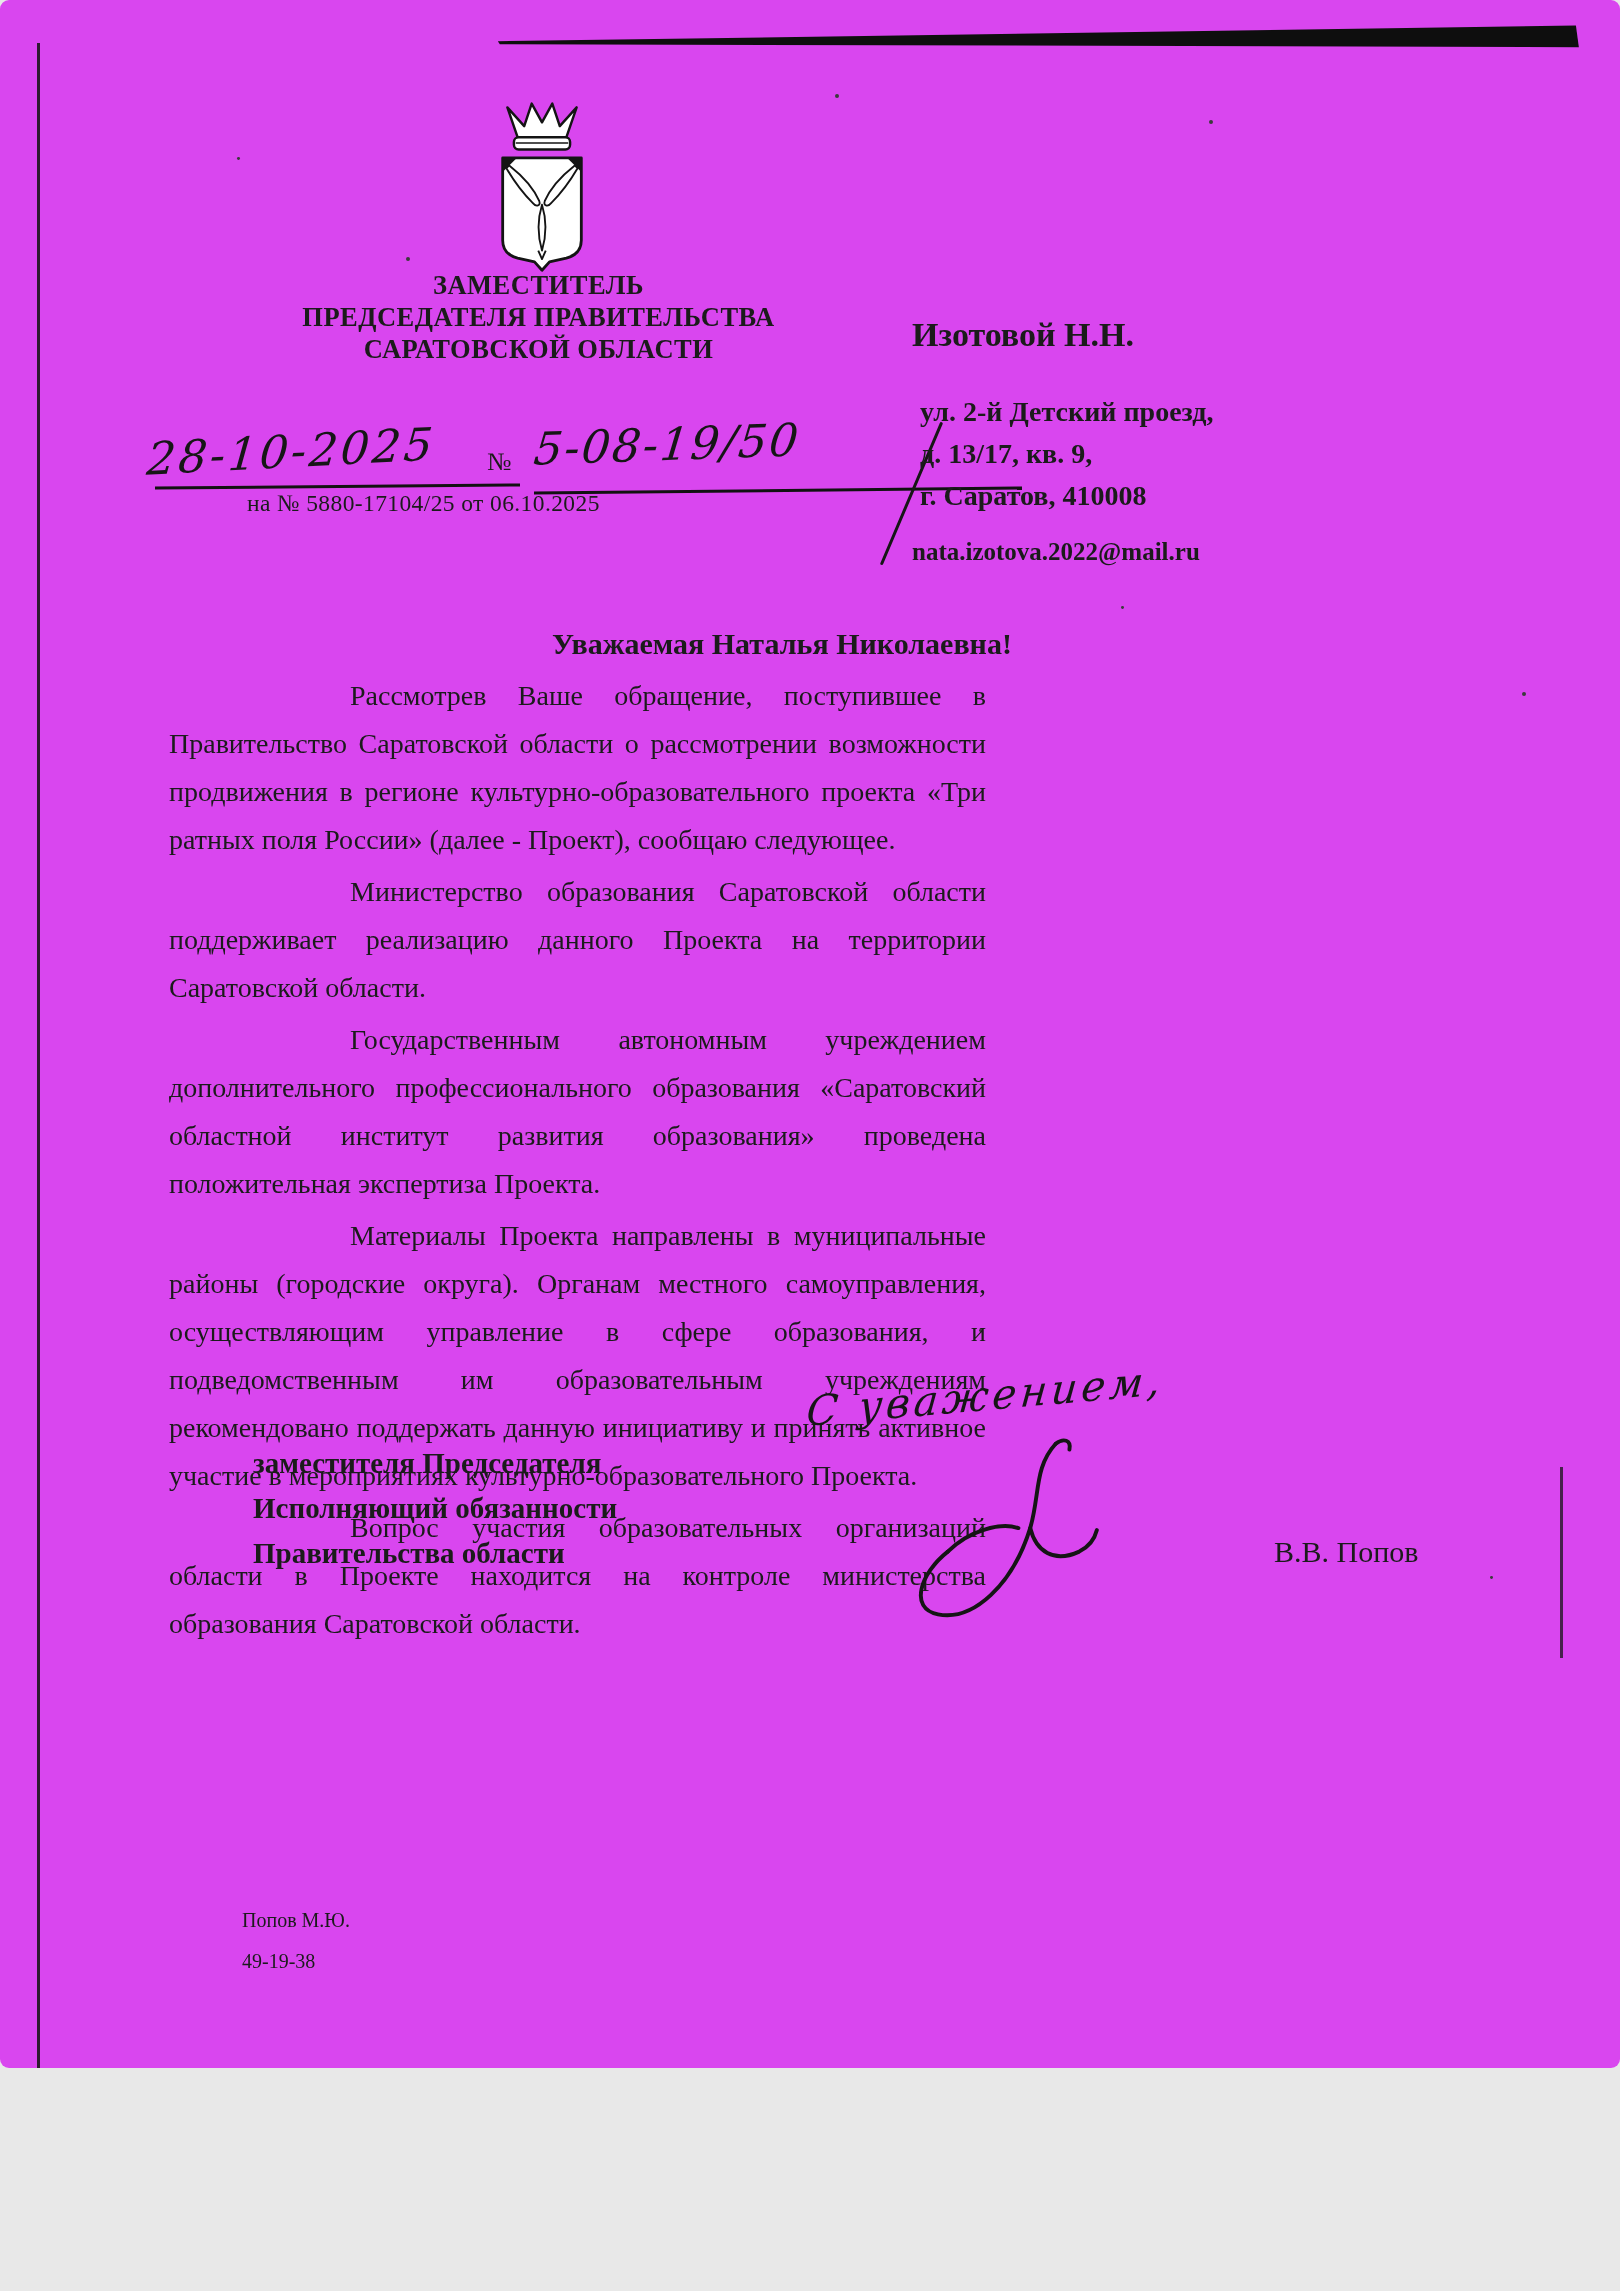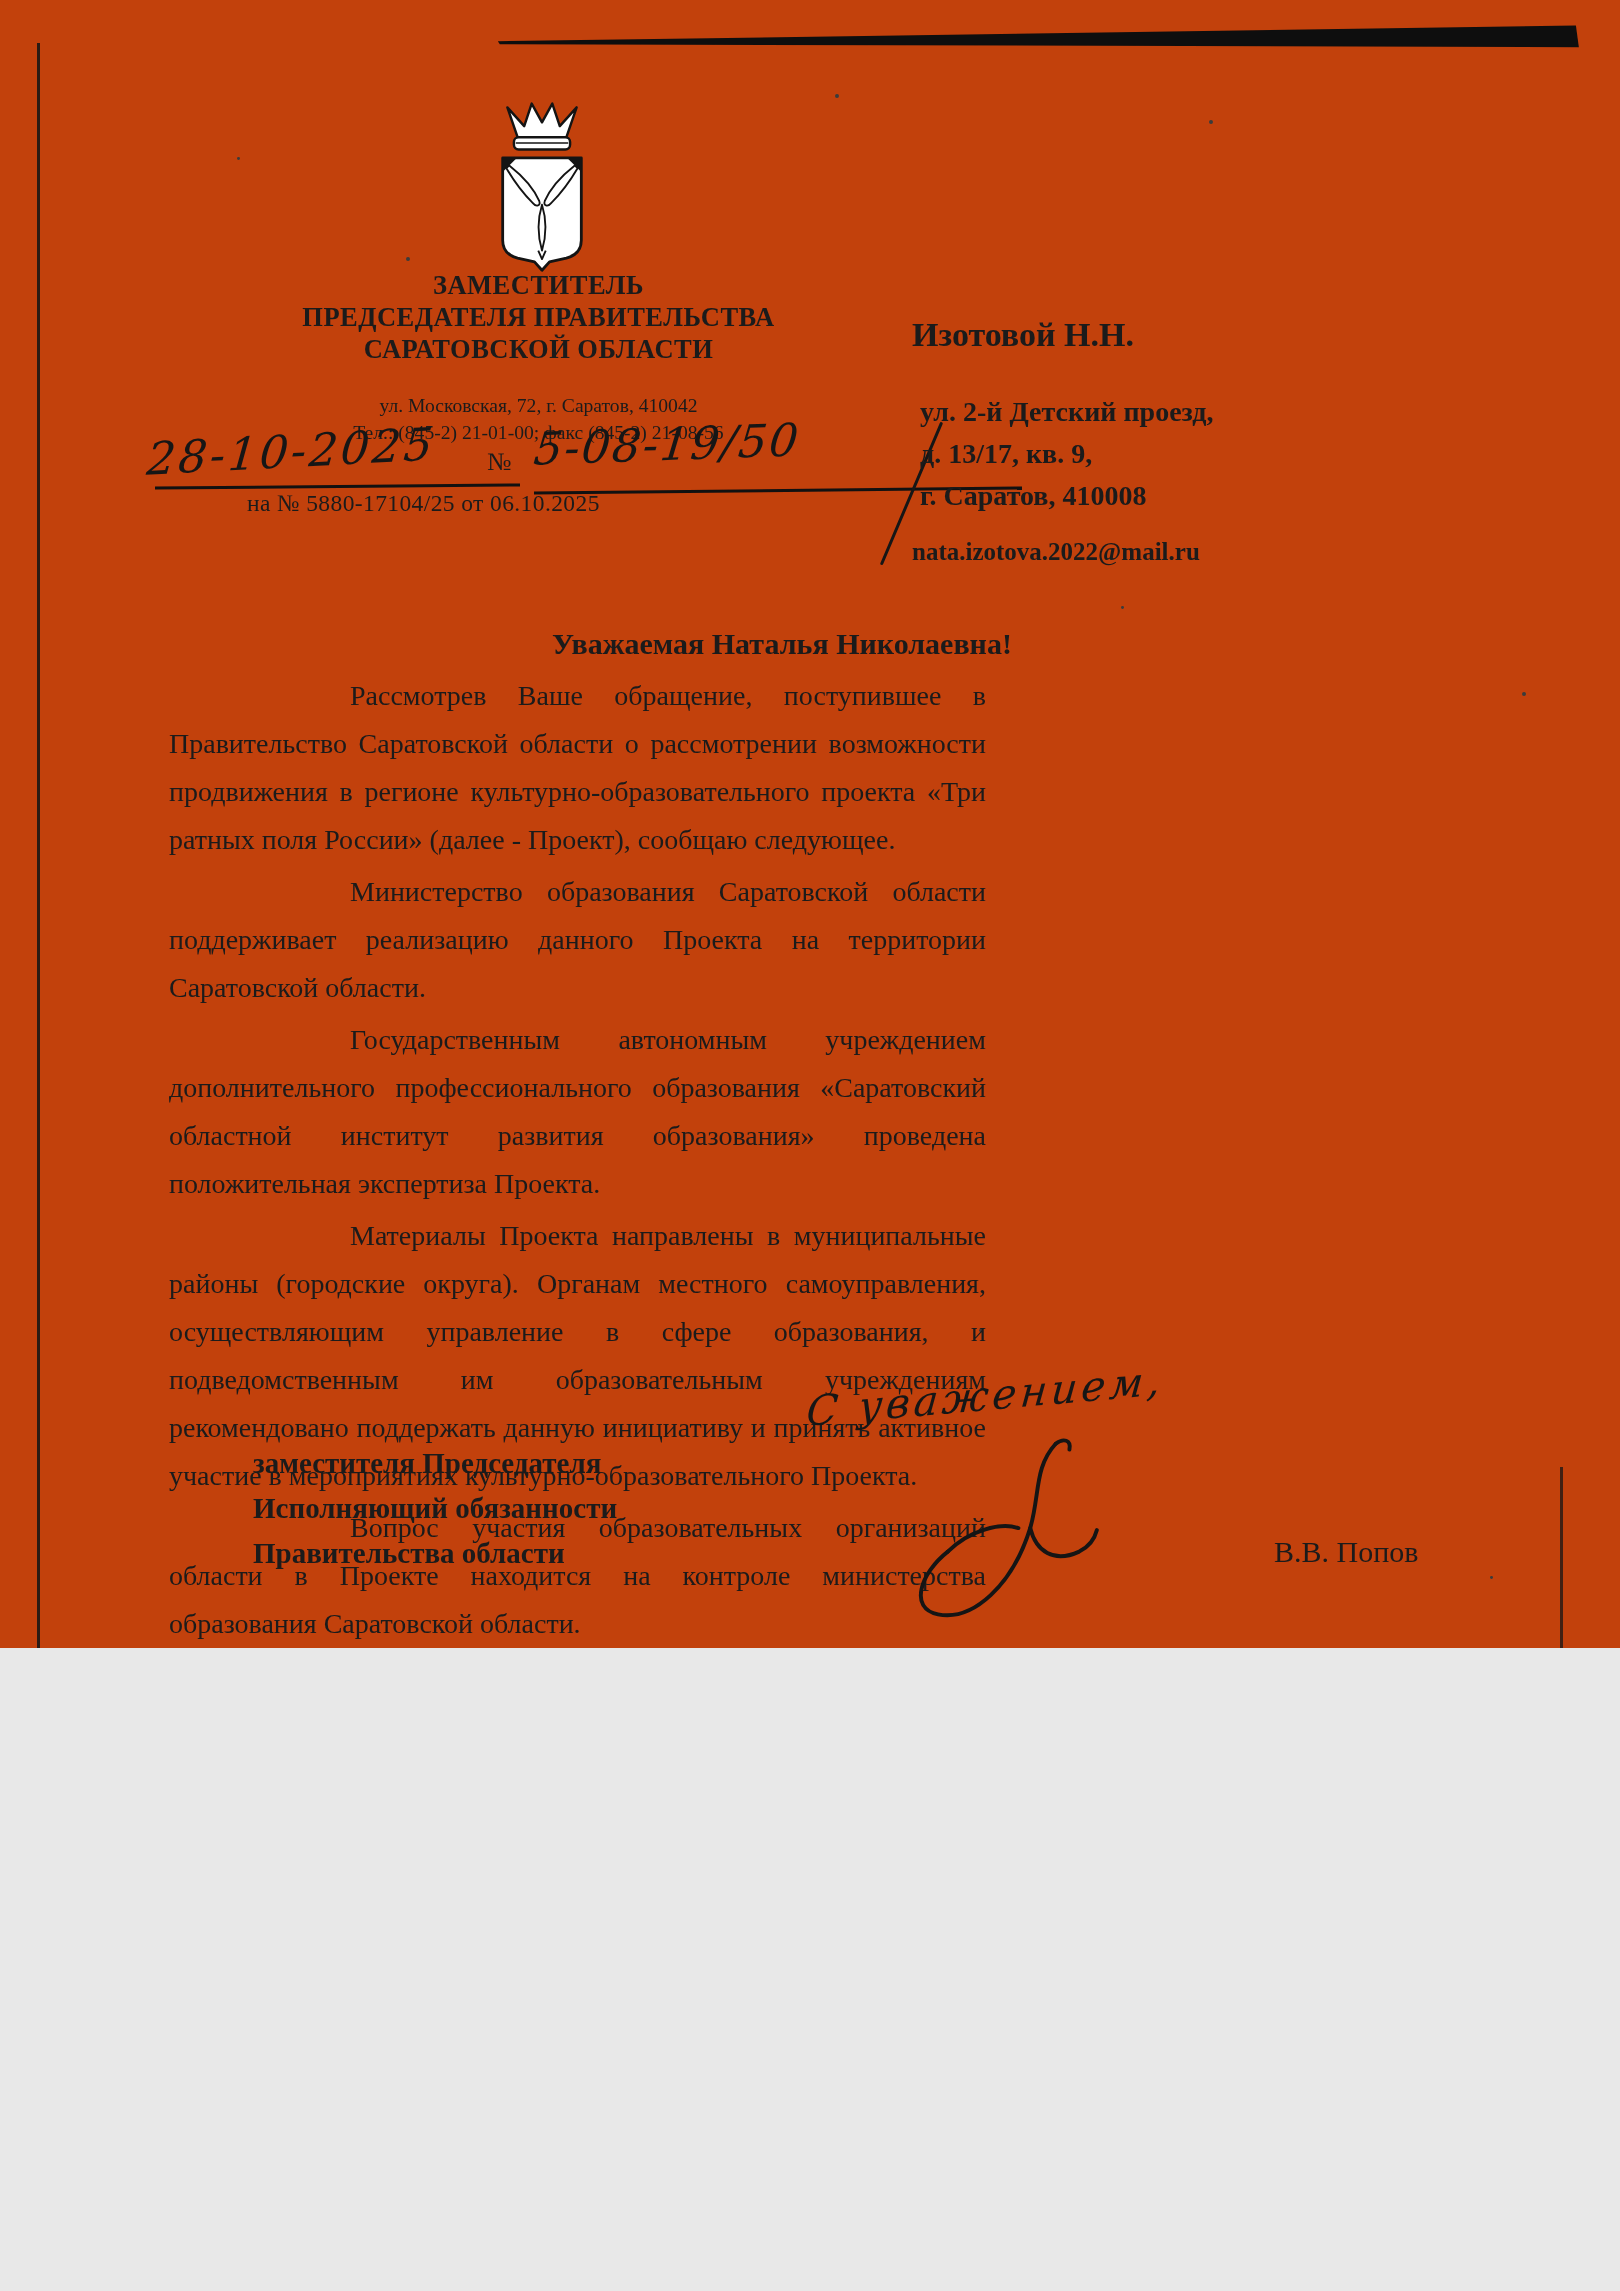--- a/index.html
+++ b/index.html
@@ -1,24 +1,25 @@
 <!DOCTYPE html>
 <html><head>
 <meta charset="utf-8">
 <title>Document</title>
 <style>
   html,body{margin:0;padding:0;background:#e8e8e8;}
   .page{
     position:relative;
-    width:1620px;height:1648px;
+    width:1620px;height:2068px;
     margin:0 auto;
-    background:#c2410c;
+    background:#d946ef;
     font-family:"Liberation Serif", serif;
     color:#1b1b1b;
     overflow:hidden;
+    border-radius:9px;
   }
   .abs{position:absolute;}
   .center{text-align:center;}
   .orgtitle{left:176px;top:269px;width:725px;font-size:26.5px;font-weight:bold;line-height:32px;letter-spacing:0.5px;}
   .orgaddr{left:176px;top:392px;width:725px;font-size:19.6px;line-height:27.4px;}
   .hand{
     font-family:"DejaVu Serif", serif;
     font-style:italic;
     color:#161616;
     white-space:nowrap;
@@ -82,24 +83,20 @@
       <path d="M46,163 L50,172 L54,163" fill="none"></path>
     </g>
   </svg>
 
   <div class="abs orgtitle center">
     <div>ЗАМЕСТИТЕЛЬ</div>
     <div>ПРЕДСЕДАТЕЛЯ ПРАВИТЕЛЬСТВА</div>
     <div>САРАТОВСКОЙ ОБЛАСТИ</div>
   </div>
 
-  <div class="abs orgaddr center">
-    <div>ул. Московская, 72, г. Саратов, 410042</div>
-    <div>Тел.: (845-2) 21-01-00; факс (845-2) 21-08-56</div>
-  </div>
 
   <div class="abs hand hand-date">28-10-2025</div>
   <div class="abs rule" style="left:155px;top:485px;width:365px;transform:rotate(-.5deg);"></div>
   <div class="abs numsign">№</div>
   <div class="abs hand hand-num">5-08-19/50</div>
   <div class="abs rule" style="left:534px;top:489px;width:488px;transform:rotate(-.6deg);"></div>
   <div class="artifact" style="left:910px;top:416px;width:2.9px;height:155px;transform:rotate(23deg);border-radius:2px;"></div>
   <div class="abs refline">на № 5880-17104/25 от 06.10.2025</div>
 
   <div class="abs recipient">

